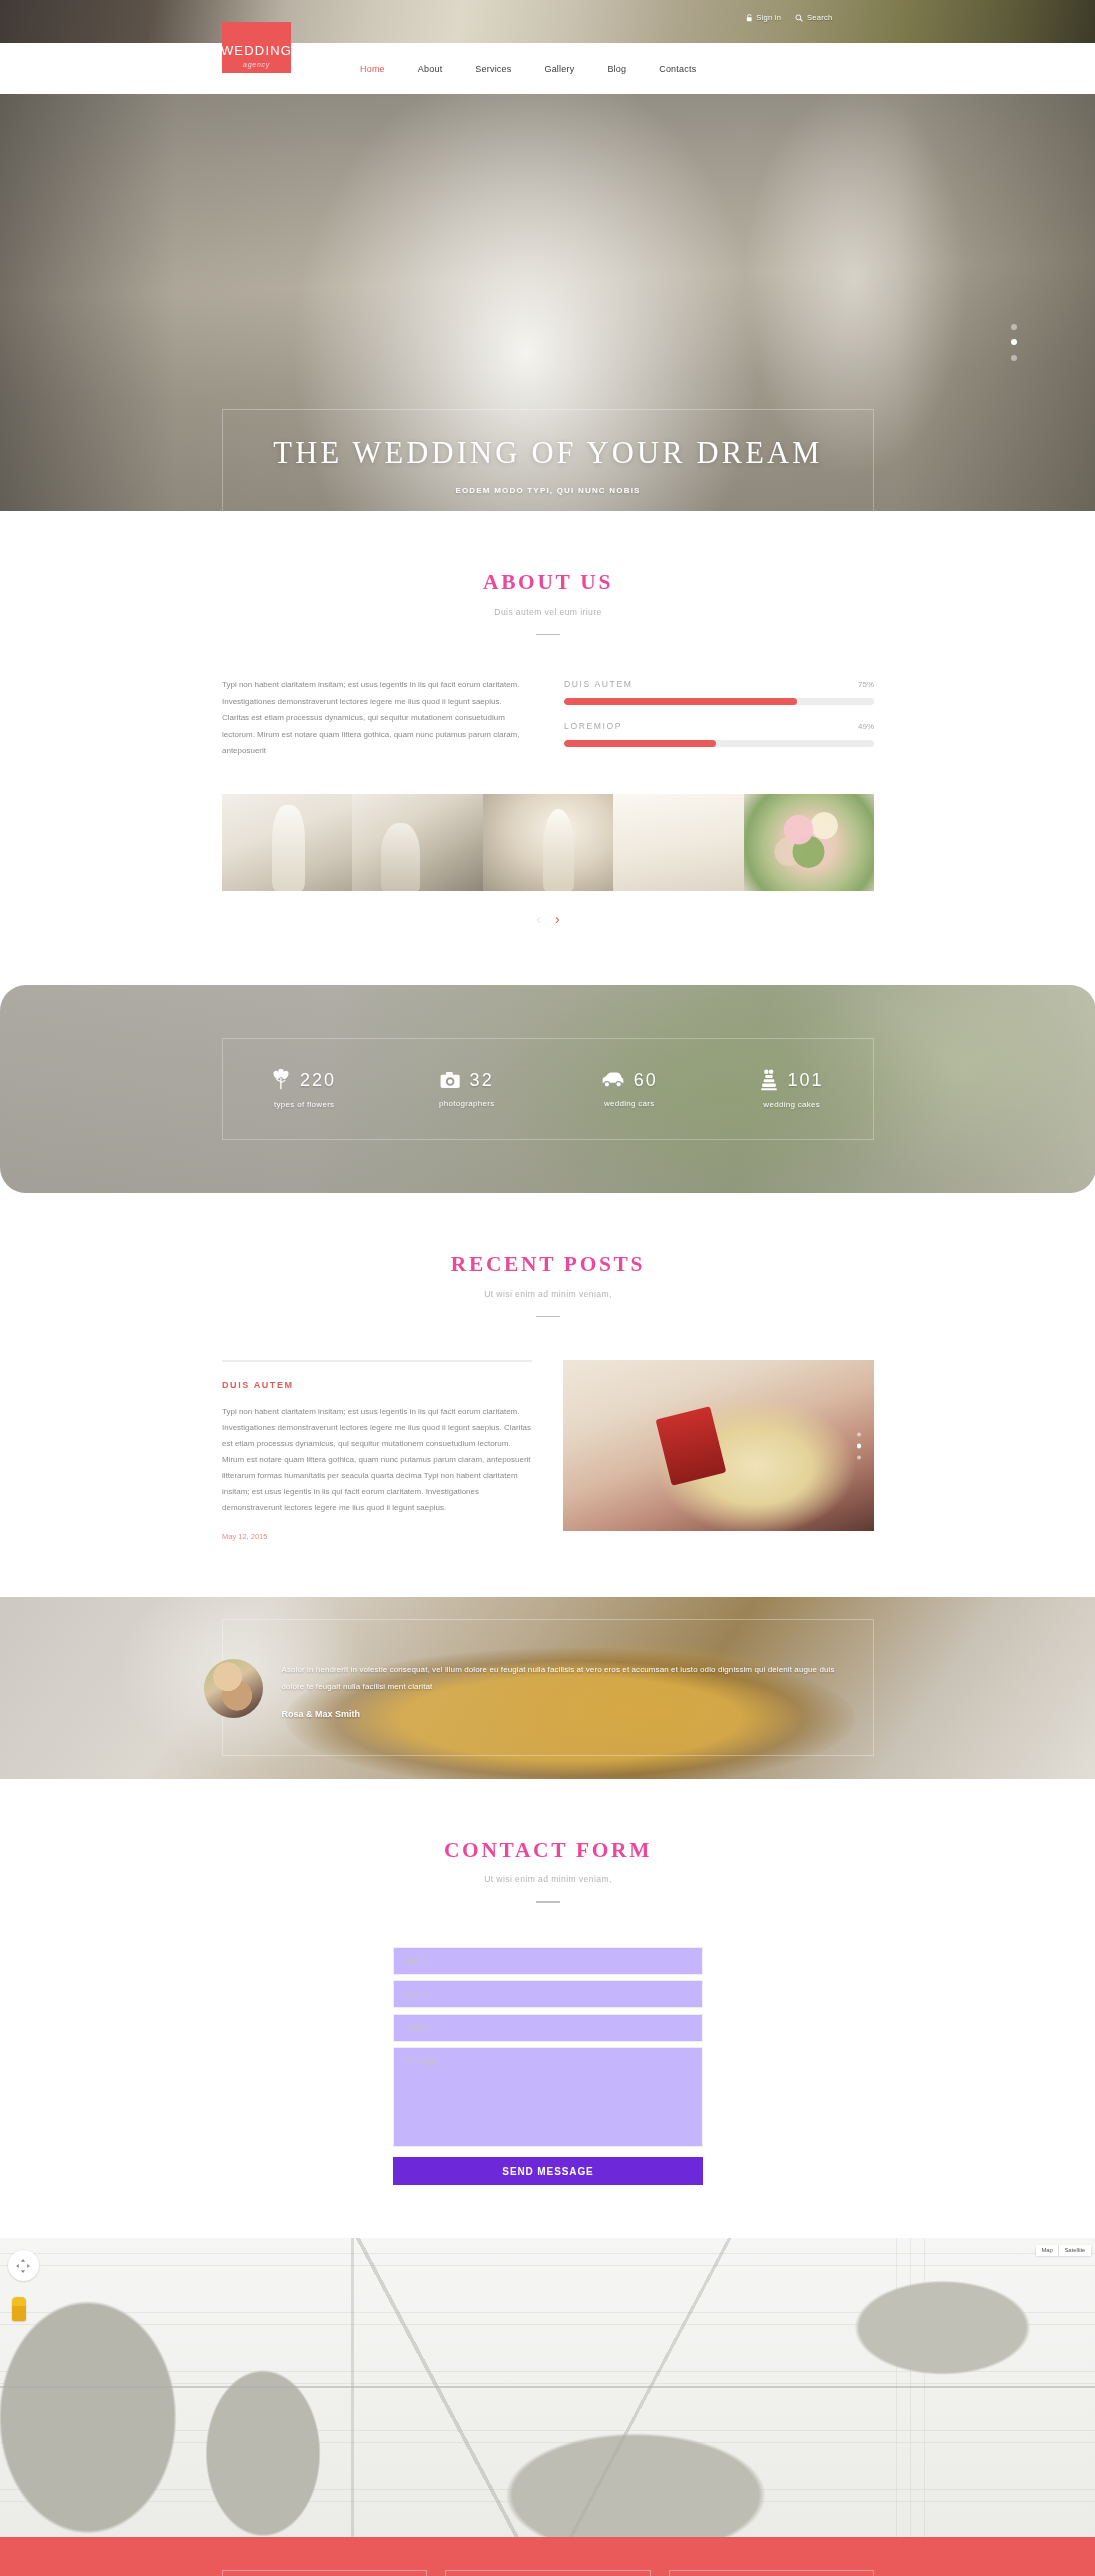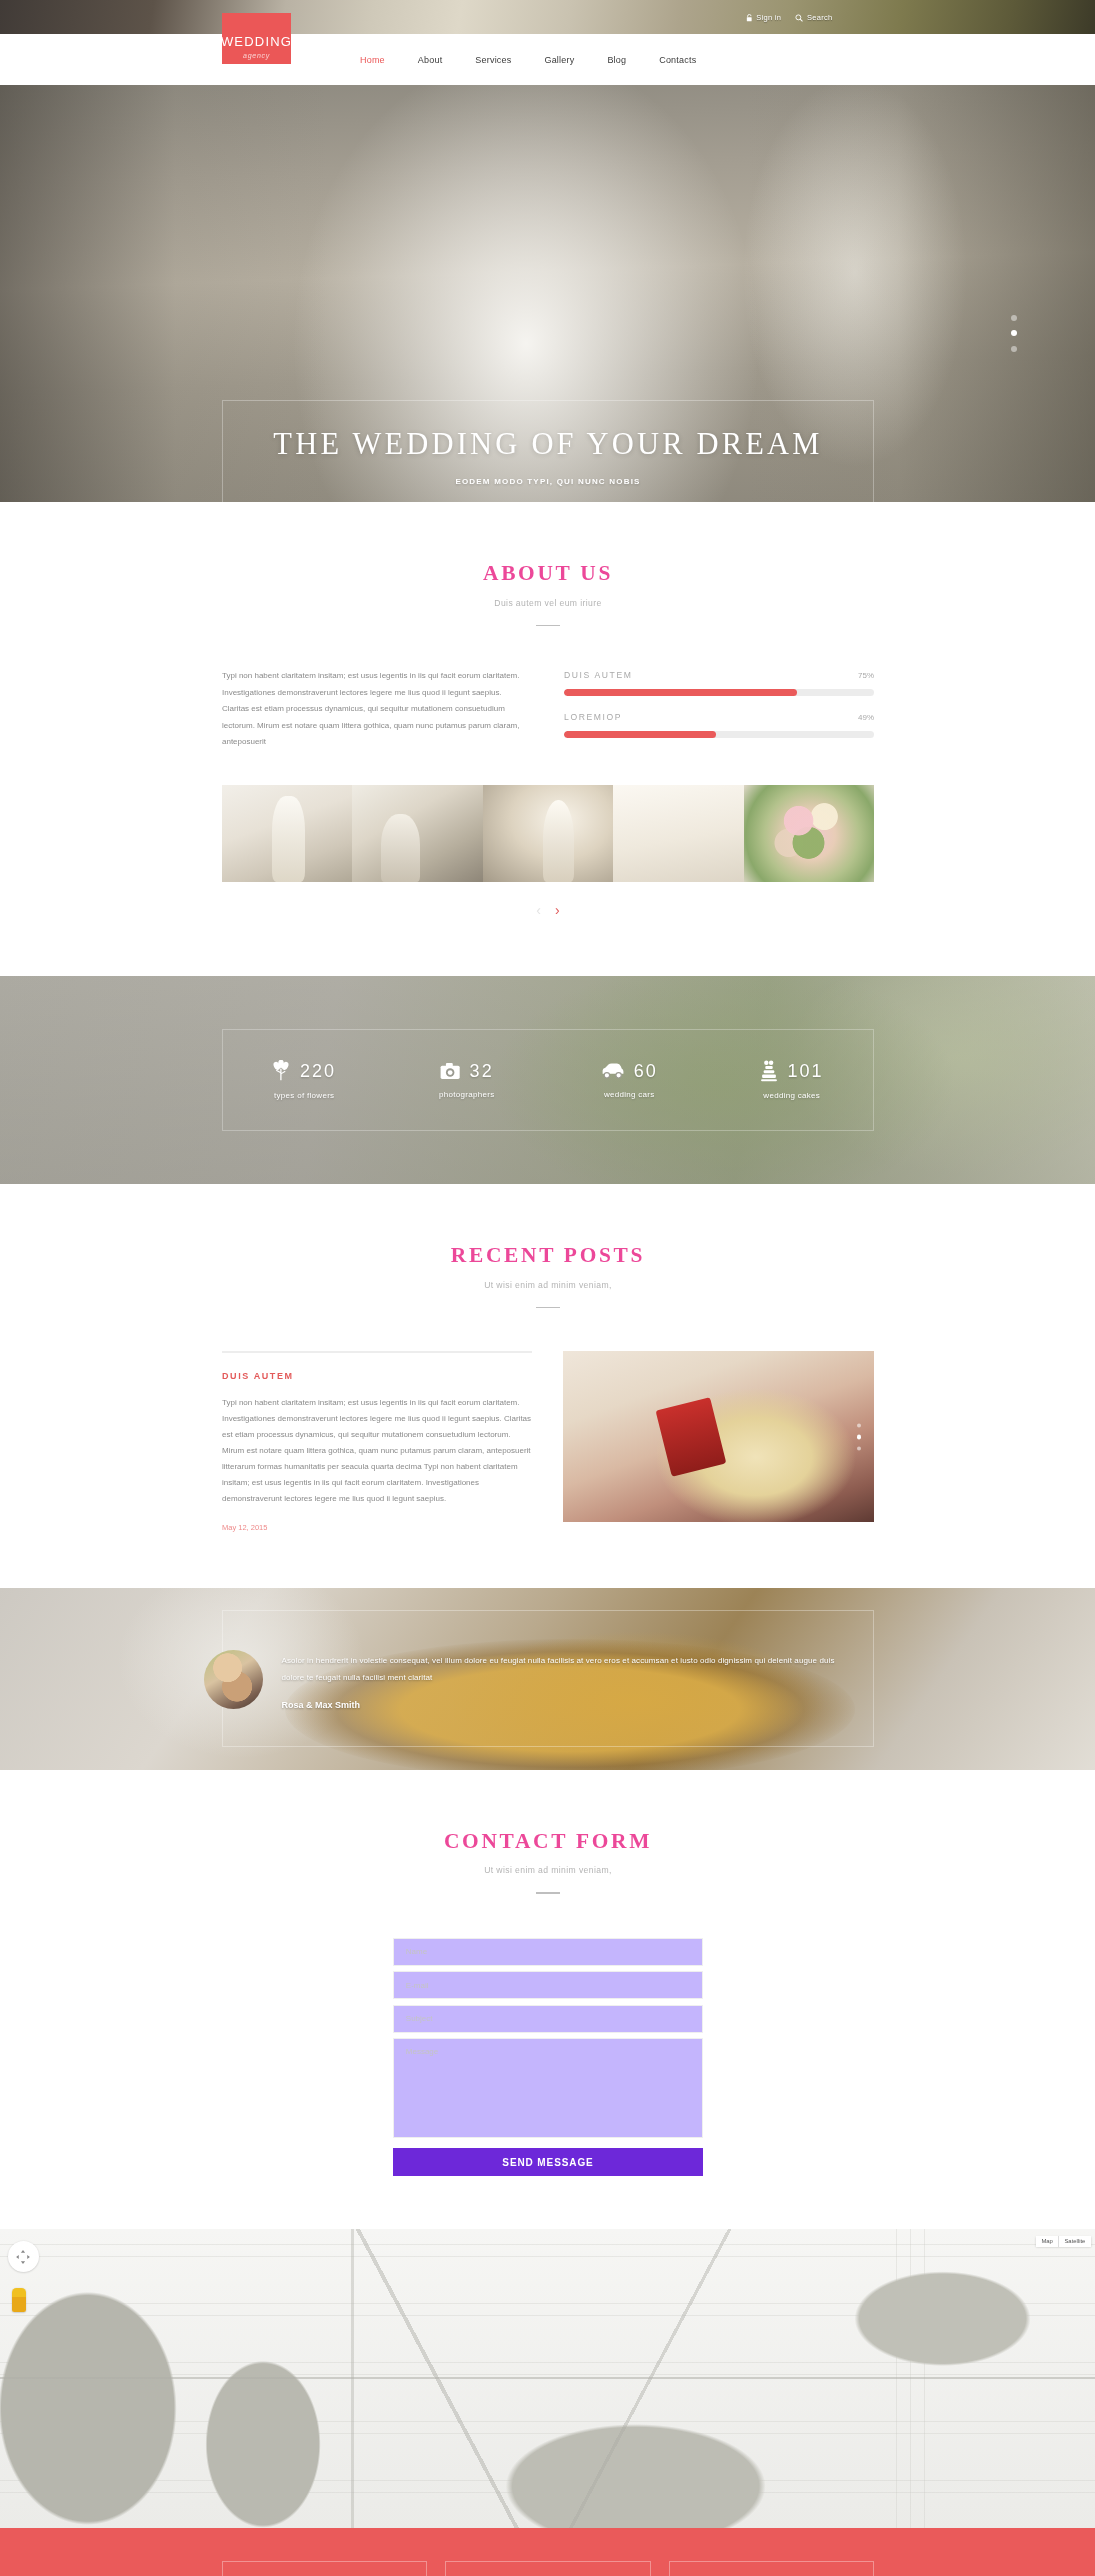--- a/index.html
+++ b/index.html
@@ -8,21 +8,21 @@
     font-family: "Liberation Sans", sans-serif;
     background: #ffffff;
     color: #7c7c7c;
     -webkit-font-smoothing: antialiased;
   }
   .wrap { width: 652px; margin: 0 auto; position: relative; }
 
   
   .topstrip {
     position: relative;
-    height: 34px;
+    height: 43px;
     background: linear-gradient(100deg,#413b37 0%,#5d5349 14%,#b9b2a4 26%,#cfc9b9 34%,
                 #ded8c8 42%,#c9c2b0 52%,#ada48c 62%,#9a9470 72%,#7e7a4e 82%,#5d5a39 92%,#3c3a28 100%);
     overflow: hidden;
     padding-left: 47px;
   }
   .topstrip .bar-inner {
     width: 652px; margin: 0 auto; height: 35px;
     display: flex; align-items: center; justify-content: flex-end; gap: 14px;
     padding-right: 65px;
   }
@@ -152,20 +152,21 @@
   .gal-prev { color: #e4e4e4; }
   .gal-next { color: #e05a5a; }
 
   
   .counters {
     margin-top: 59px; height: 208px; position: relative; overflow: hidden;
     background:
       radial-gradient(ellipse 331px 176px at 66% 52%, rgba(150,168,118,.95), rgba(150,168,118,0) 70%),
       radial-gradient(ellipse 246px 160px at 88% 40%, rgba(196,206,168,.85), transparent 72%),
       linear-gradient(100deg,#b2b0a8 0%,#b6b4ac 30%,#a9ad96 52%,#9aa583 68%,#b6bba2 86%,#cdd0bb 100%);
+    border-radius: 26px;
   }
   .counters:before {
     content:""; position:absolute; inset:0;
     background: linear-gradient(0deg, rgba(130,128,118,.35), rgba(150,148,138,.22));
   }
   .counters .wrap { height: 208px; display: flex; align-items: center; }
   .cnt-box {
     position: absolute; left: 0; right: 0; top: 50%; transform: translateY(-50%);
     border: 0.5px solid rgba(255,255,255,.28); height: 102px;
     display: flex; align-items: center;

